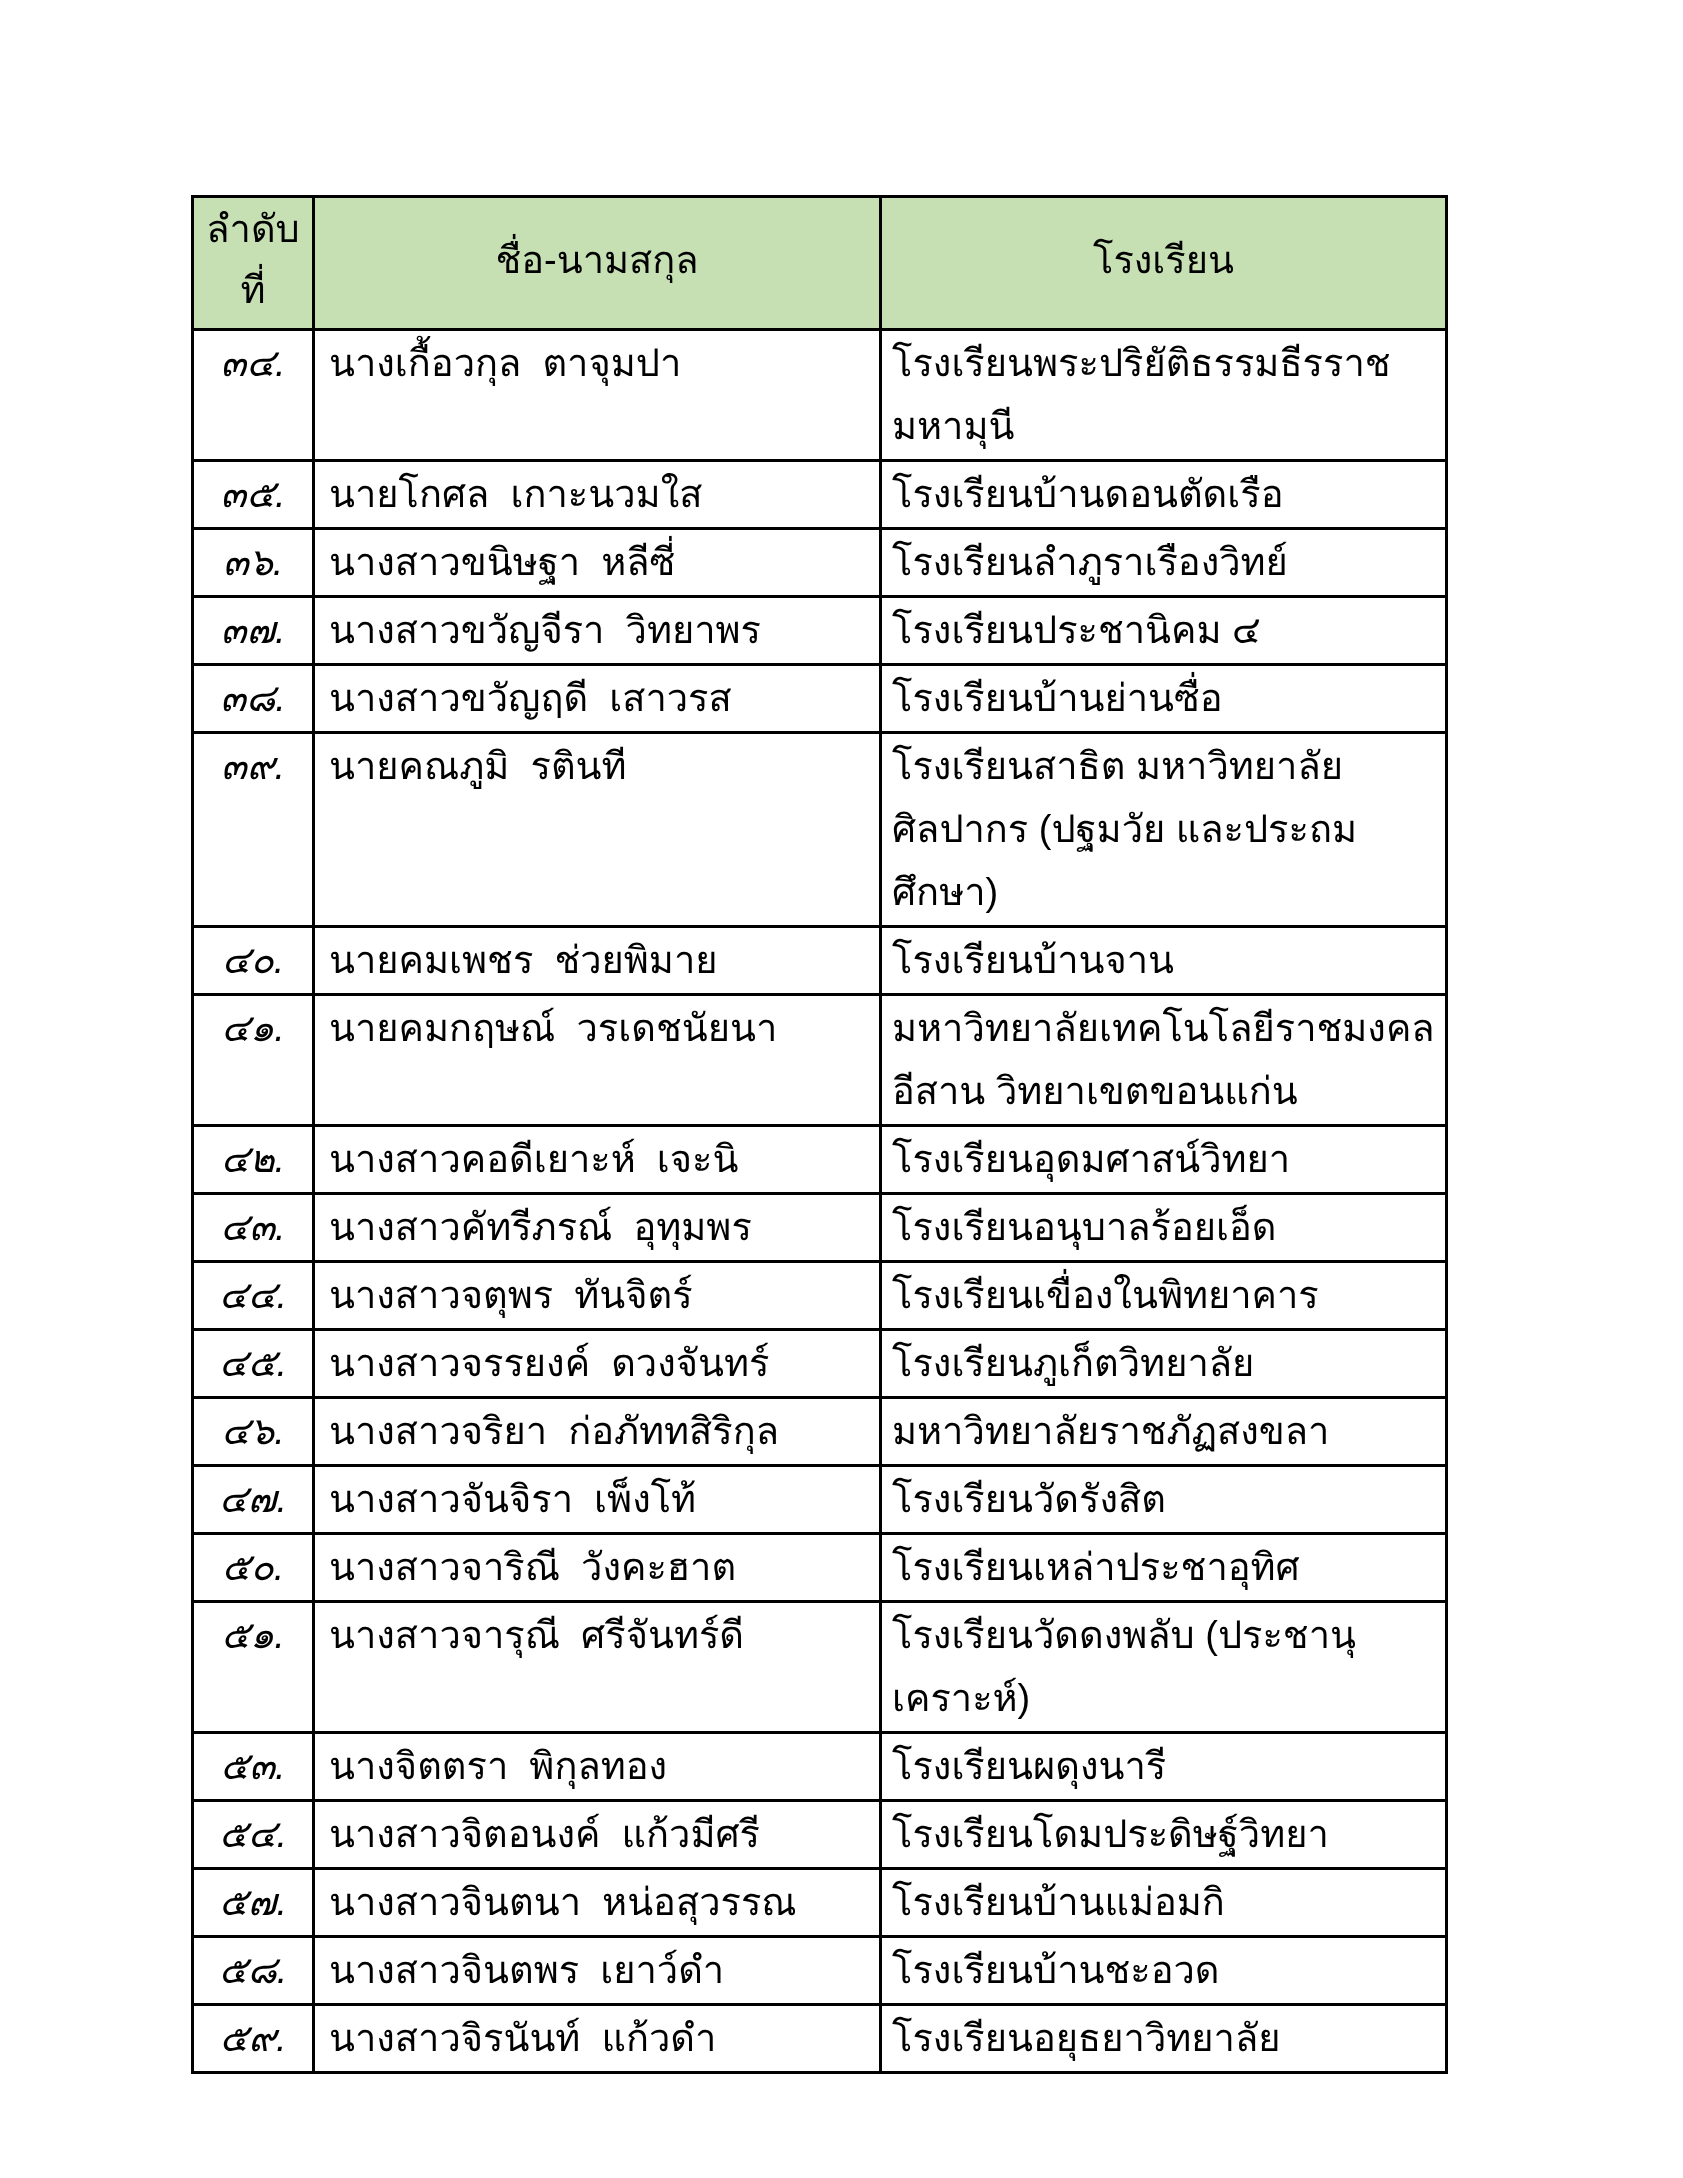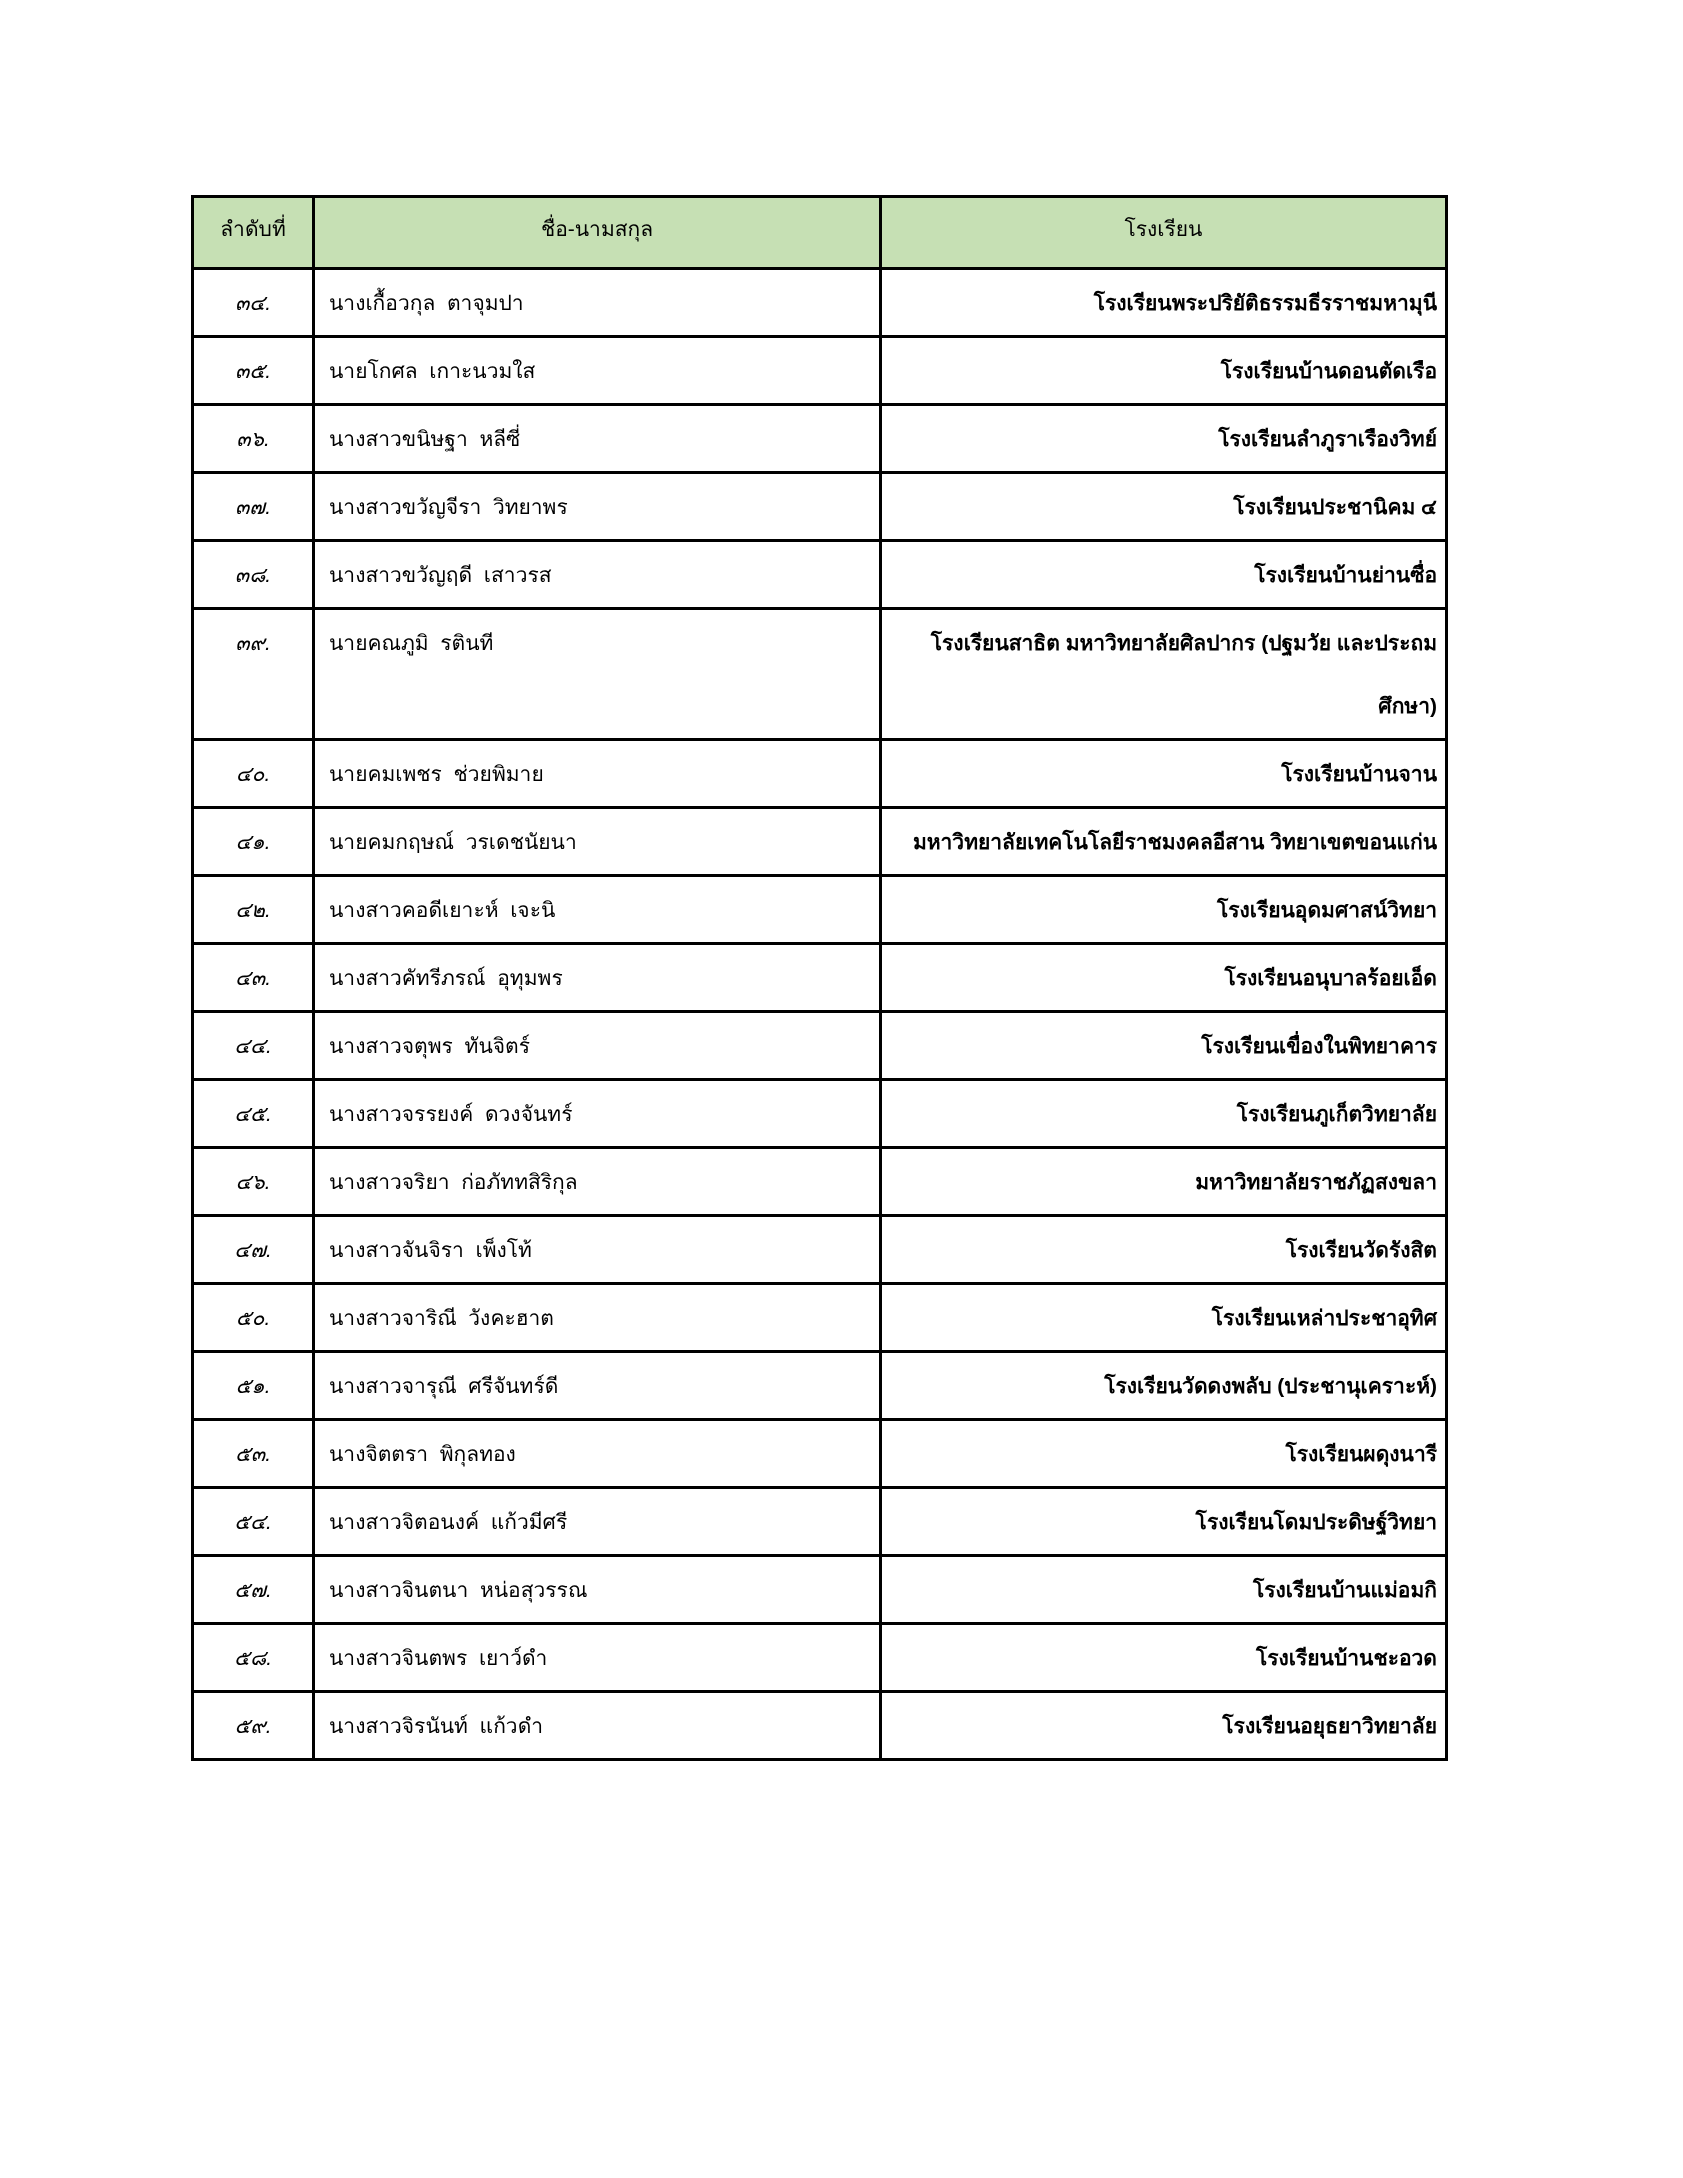--- a/index.html
+++ b/index.html
@@ -8,21 +8,21 @@
     background:#ffffff;
     font-family:"Liberation Sans","DejaVu Sans",sans-serif;
     color:#000;
   }
   .page { position:relative; width:1683px; height:2178px; overflow:hidden; }
   table.roster {
     position:absolute; left:191px; top:195px;
     width:1254px;
     border-collapse:collapse;
     table-layout:fixed;
-    font-size:21px;
+    font-size:38px;
   }
   table.roster th, table.roster td {
     border:3px solid #000;
     overflow:hidden;
   }
   .col-no     { width:121px; }
   .col-name   { width:567px; }
   .col-school { width:566px; }
   thead th {
     height:61px;
@@ -32,21 +32,21 @@
     padding:0 4px 8px 4px;
   }
   tbody td {
     height:59px;
     vertical-align:top;
     line-height:63px;
     padding:1px 4px;
   }
   td.c0 { text-align:center;font-style:italic; }
   td.c1 { text-align:left; padding-left:14px; white-space:pre-wrap; }
-  td.c2 { text-align:right; padding-left:10px; padding-right:8px;font-weight:bold; }
+  td.c2 { text-align:left; padding-left:10px; padding-right:8px; }
 </style>
 </head>
 <body>
 
 <div class="page">
   <table class="roster">
     <colgroup>
       <col class="col-no">
       <col class="col-name">
       <col class="col-school">

